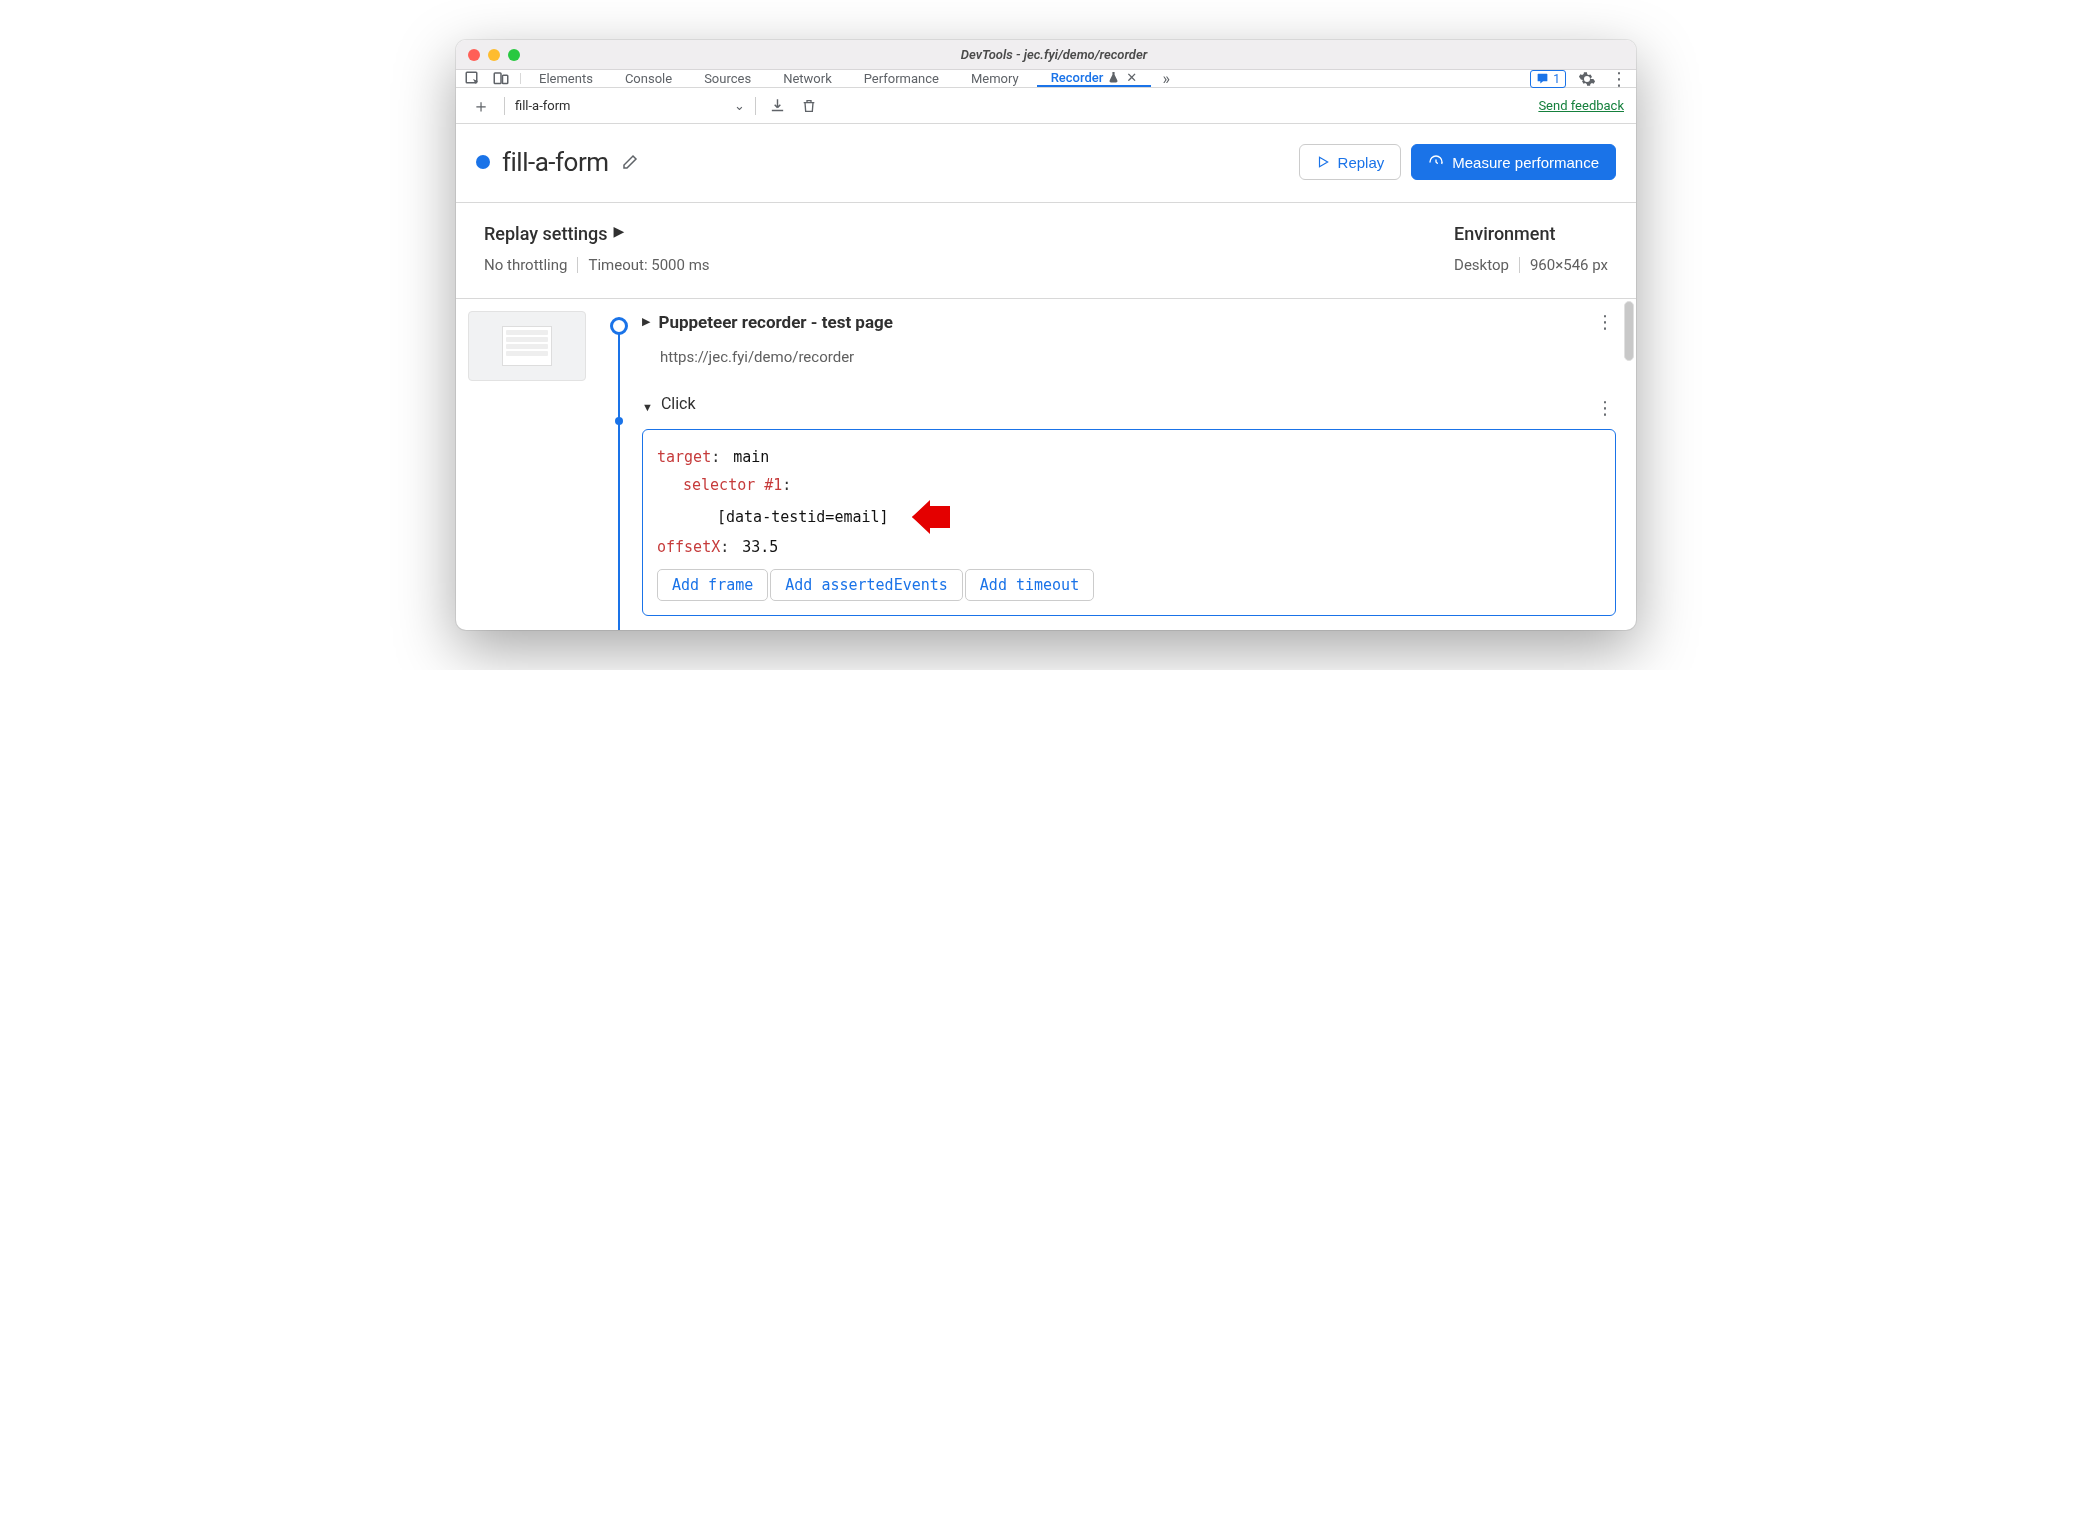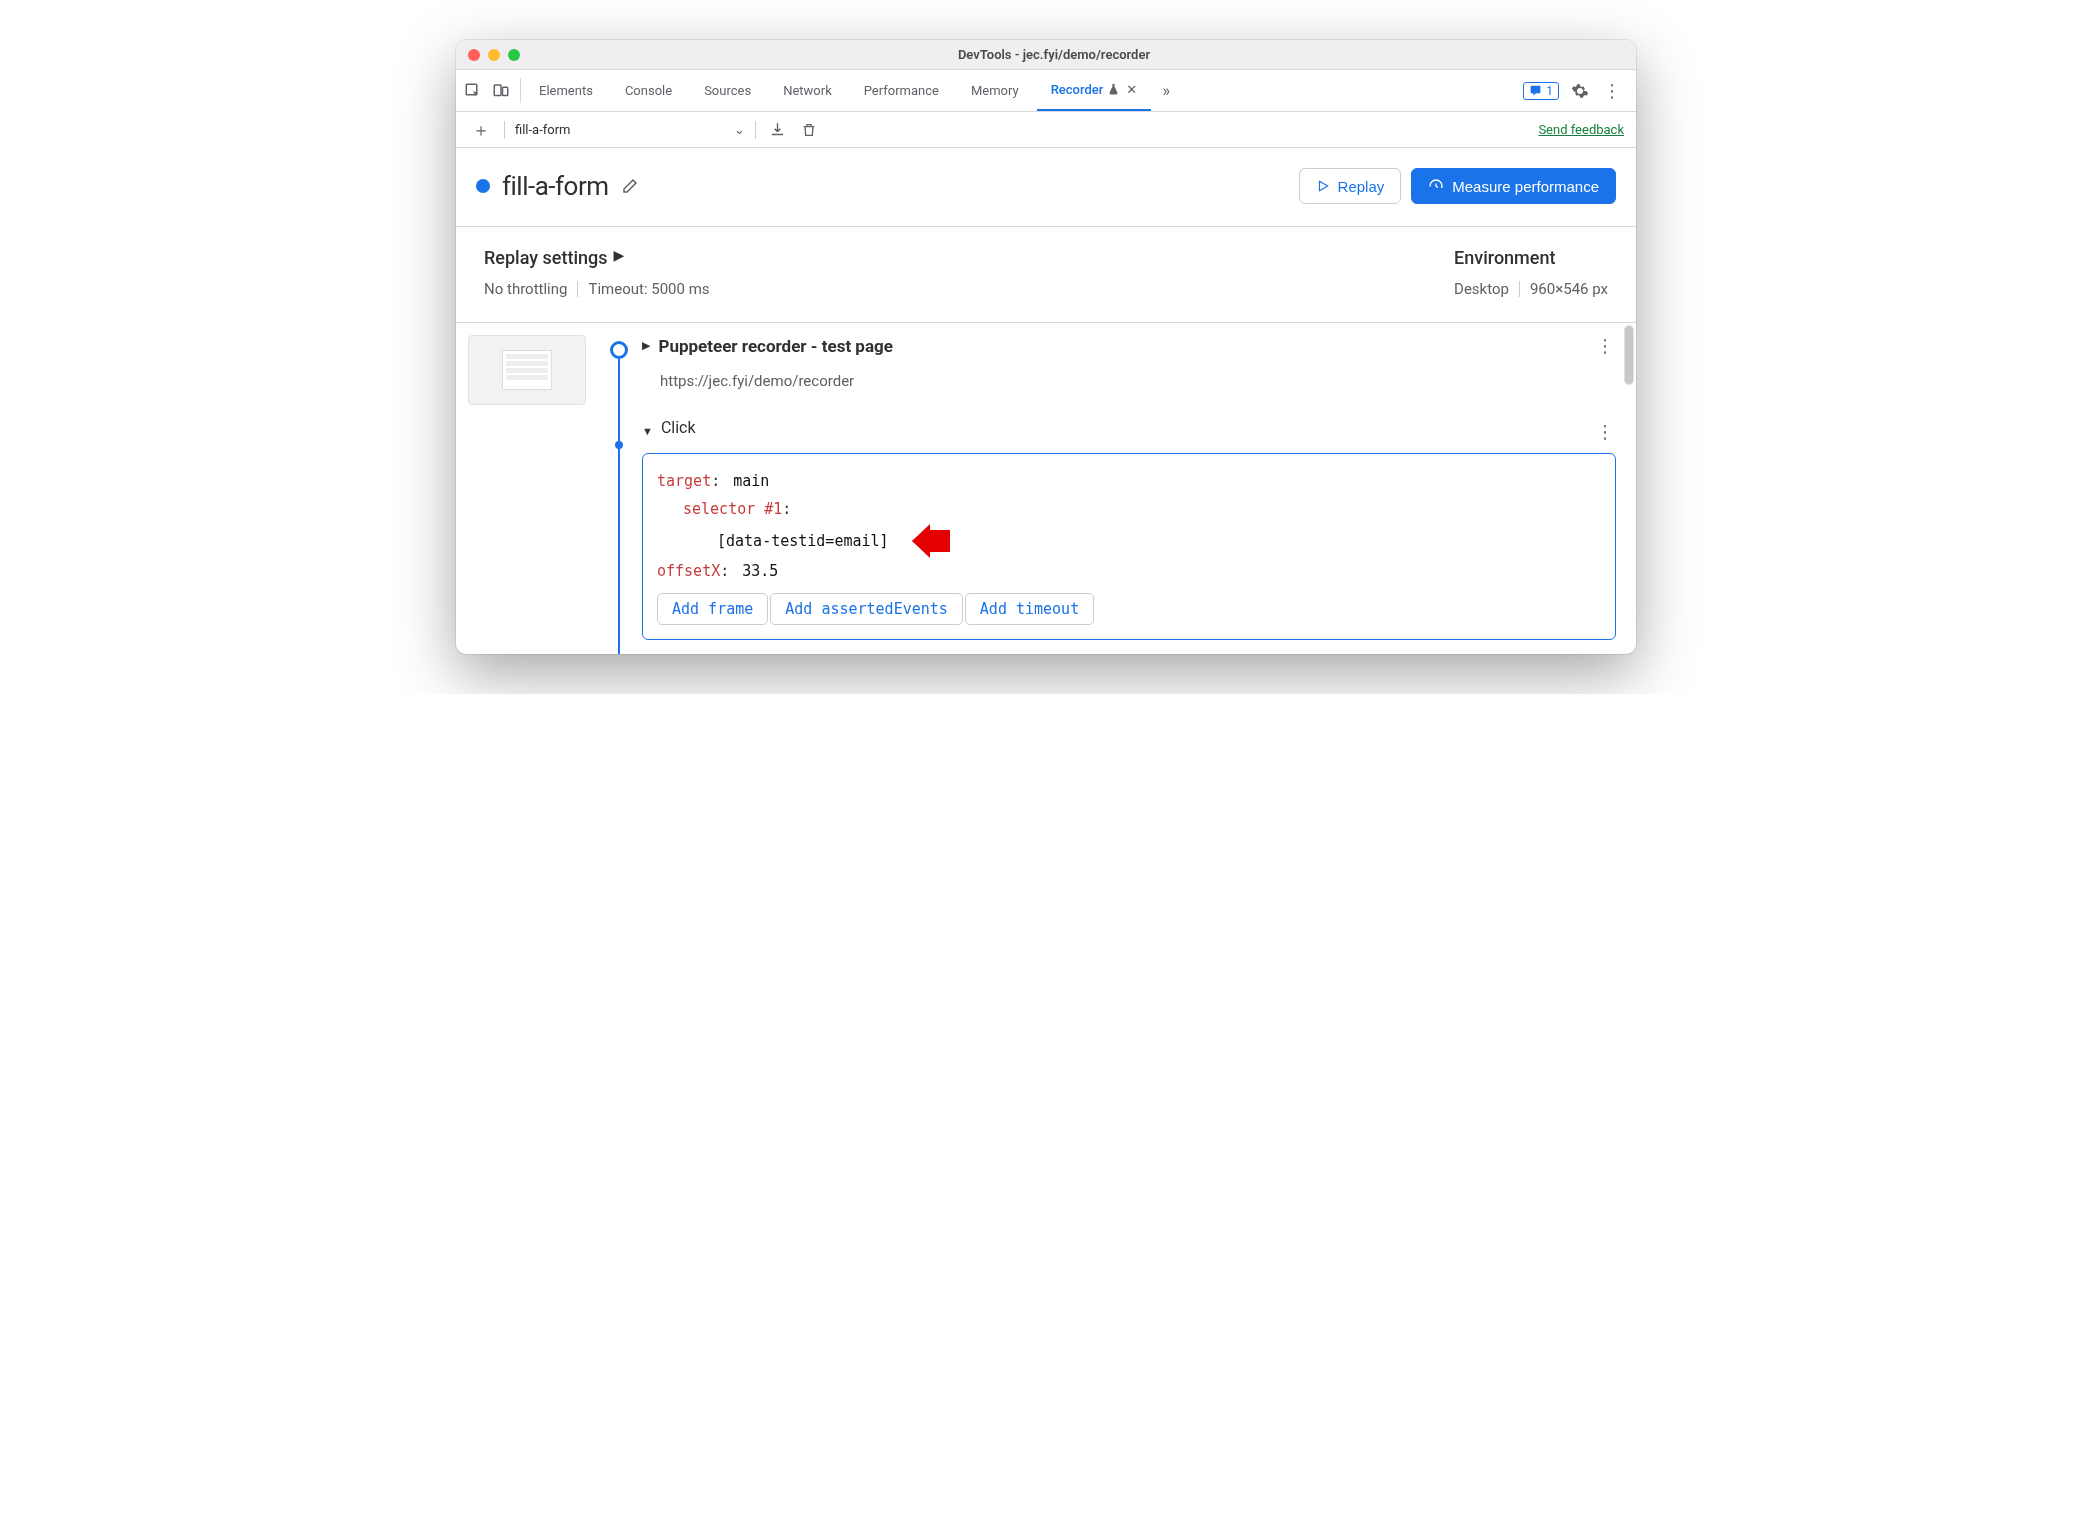--- a/index.html
+++ b/index.html
@@ -27,30 +27,30 @@
   border-bottom: 1px solid #d8d6d8;
   position: relative;
 }
 .traffic { display: flex; gap: 8px; }
 .traffic span { width: 12px; height: 12px; border-radius: 50%; display:block; }
 .tr-close { background:#ff5f57; }
 .tr-min { background:#febc2e; }
 .tr-max { background:#28c840; }
 .title {
   position: absolute; left:16px; right:0; text-align:center;
-  font-size: 13px; font-weight: 600; color:#4a4a4a; pointer-events:none;
+  font-size: 13px; font-weight: 600; color:#4a4a4a; pointer-events:none;font-style:italic;
 }
 
 
 .tabs {
-  height: 42px;
+  height: 18px;
   display: flex;
   align-items: center;
   border-bottom: 1px solid #d8d8d8;
-  padding: 0 13px 0 6px;
+  padding: 0 6px 0 6px;
   gap: 4px;
   font-size: 13px;
   color: #5f6368;
 }
 .tabs .left-icons { display:flex; align-items:center; gap:6px; padding-right:8px; border-right:1px solid #d8d8d8; height:60%; }
 .tab-item {
   padding: 0 14px; height: 100%;
   display:flex; align-items:center;
   color: #5f6368;
 }

